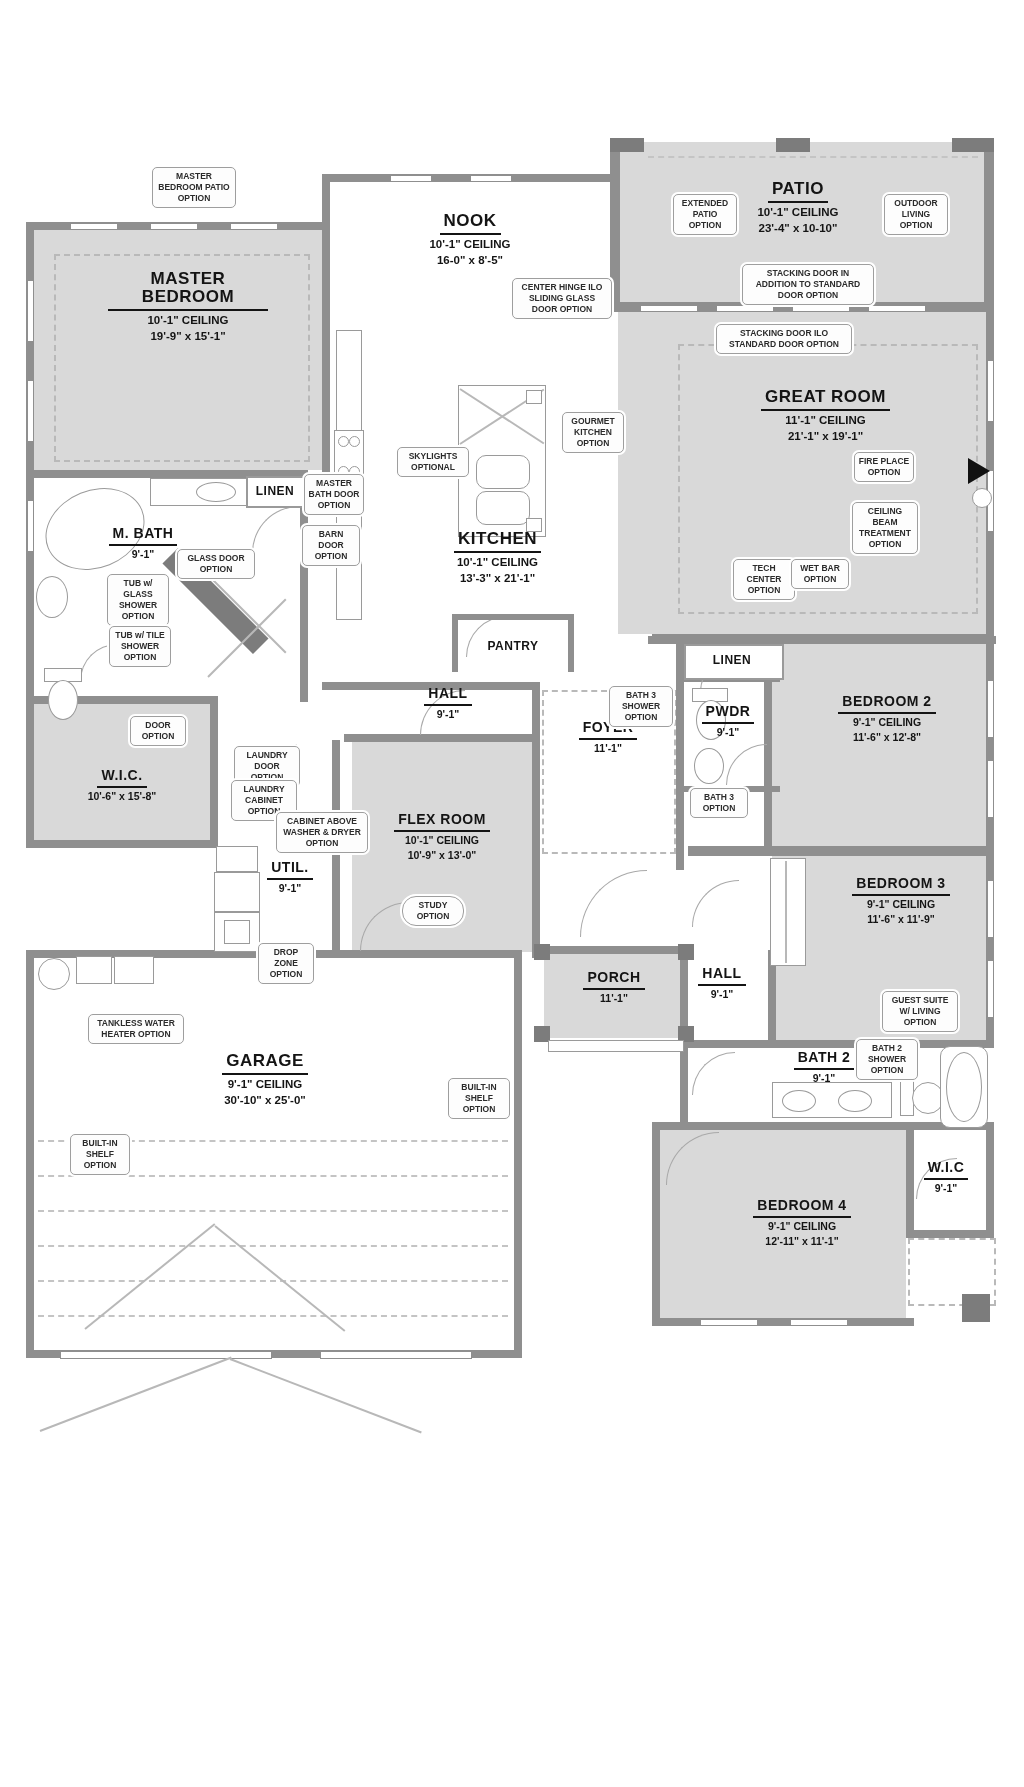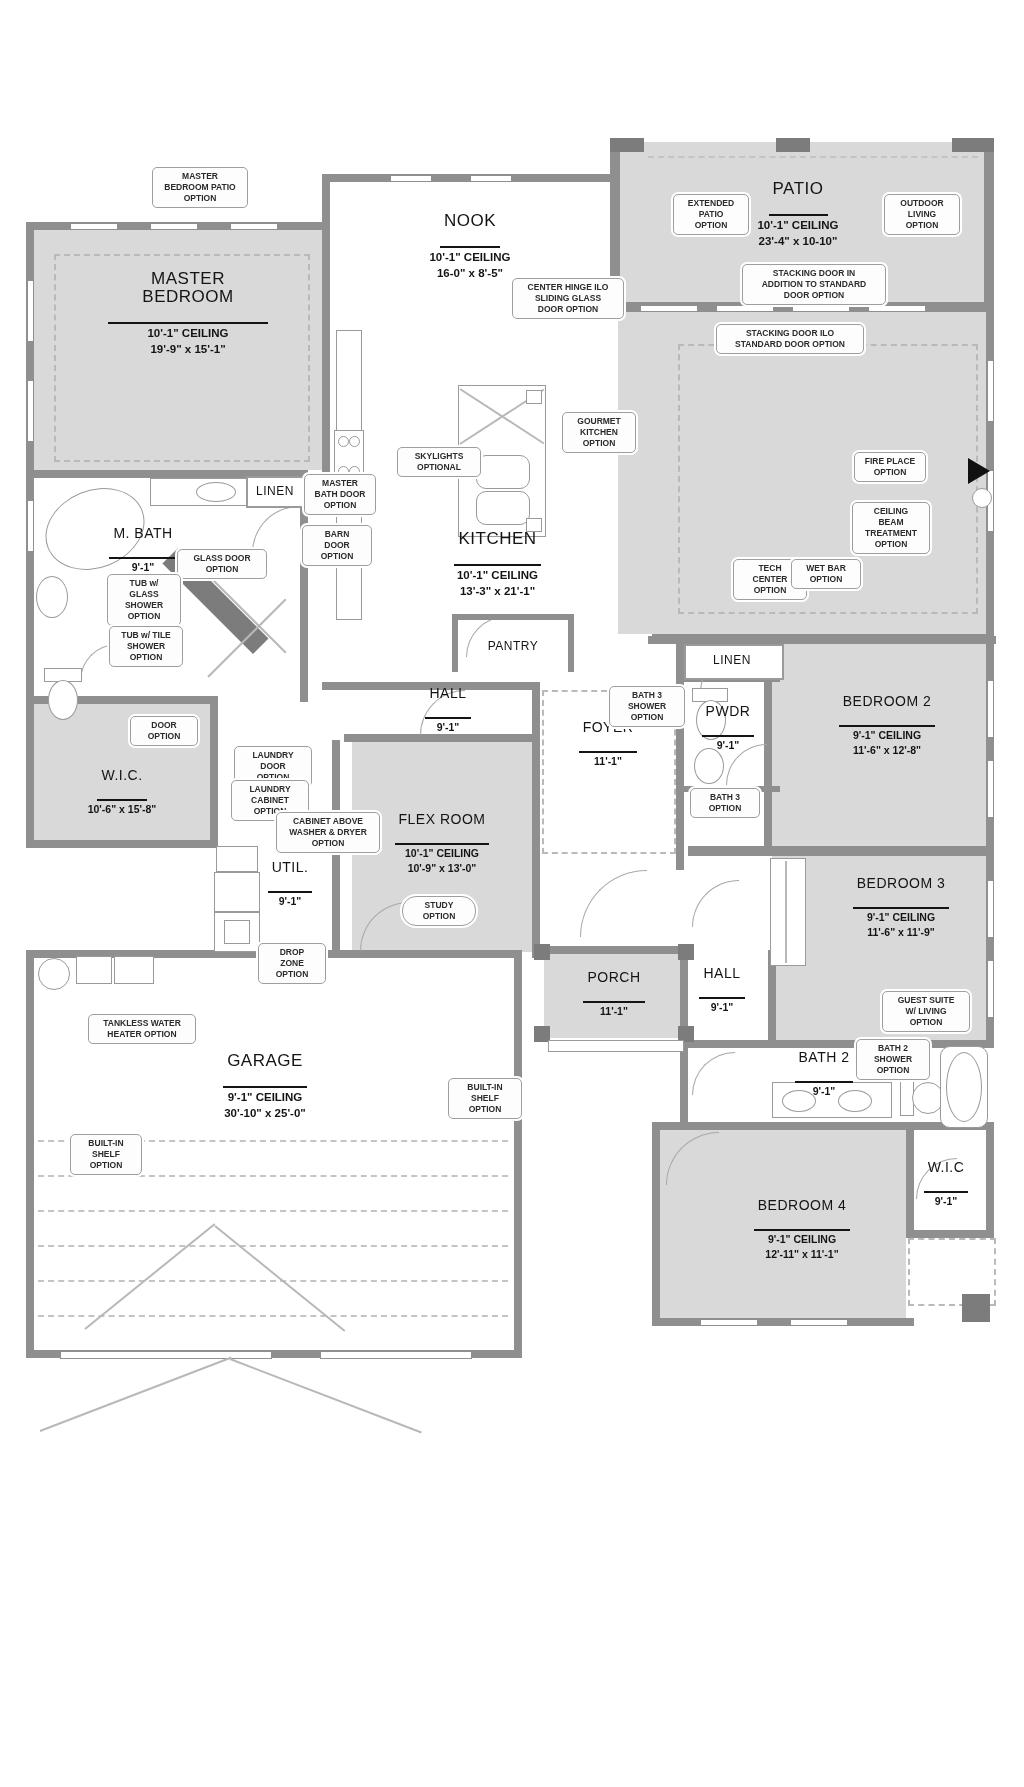--- a/index.html
+++ b/index.html
@@ -11,31 +11,31 @@
   i{display:block;position:absolute;}
   .w{background:#8f8f8f;}
   .wd{background:#7c7c7c;}
   .win{background:#ffffff;border:1px solid #8f8f8f;}
   
   .dash{position:absolute;border:2px dashed #b9b9b9;}
   .dline{position:absolute;border-top:2px dashed #c4c4c4;}
   .dvline{position:absolute;border-left:2px dashed #c4c4c4;}
   
   .rlabel{position:absolute;text-align:center;}
-  .rt{display:inline-block;font-weight:normal;font-size:17px;letter-spacing:.5px;
-      border-bottom:2px solid #141414;padding:0 4px 16px 4px;line-height:1.05;}
+  .rt{display:inline-block;font-weight:bold;font-size:17px;letter-spacing:.5px;
+      border-bottom:2px solid #141414;padding:0 4px 3px 4px;line-height:1.05;}
   .rt.md{font-size:14px;}
   .rt.sm{font-size:12px;}
   .rt.plain{border-bottom:none;}
   .rs{font-weight:bold;font-size:11.5px;line-height:1.25;margin-top:2px;}
   .rs.sm{font-size:10.5px;}
   
   .opt{position:absolute;background:#fdfdfd;border:1px solid #9e9e9e;border-radius:5px;
        font-size:8.5px;font-weight:bold;color:#2b2b2b;text-align:center;
-       padding:3px 9px;line-height:1.3;box-shadow:0 0 0 2px #ffffff;}
+       padding:3px 3px;line-height:1.3;box-shadow:0 0 0 2px #ffffff;}
   
   .fx{border:1.5px solid #9a9a9a;background:#ffffff;position:absolute;}
   .oval{border-radius:50%;}
   .rr{border-radius:10px;}
   .arc{position:absolute;border:1.5px solid #a8a8a8;background:transparent;
        border-right:none;border-bottom:none;border-top-left-radius:100%;}
   .tri{position:absolute;width:0;height:0;border-top:13px solid transparent;
        border-bottom:13px solid transparent;border-left:22px solid #111;}
   .circ{position:absolute;border:1px solid #9a9a9a;border-radius:50%;background:#fff;}
   .hline{position:absolute;background:#b8b8b8;height:2px;transform-origin:left center;}
@@ -229,20 +229,25 @@
   <div class="rlabel" style="left:395px;top:212px;width:150px;">
     <div class="rt">NOOK</div>
     <div class="rs">10'-1" CEILING</div>
     <div class="rs">16-0" x 8'-5"</div>
   </div>
   <div class="rlabel" style="left:722px;top:180px;width:152px;">
     <div class="rt">PATIO</div>
     <div class="rs">10'-1" CEILING</div>
     <div class="rs">23'-4" x 10-10"</div>
   </div>
+  <div class="rlabel" style="left:738px;top:388px;width:175px;">
+    <div class="rt">GREAT ROOM</div>
+    <div class="rs">11'-1" CEILING</div>
+    <div class="rs">21'-1" x 19'-1"</div>
+  </div>
   <div class="rlabel" style="left:420px;top:530px;width:155px;">
     <div class="rt">KITCHEN</div>
     <div class="rs">10'-1" CEILING</div>
     <div class="rs">13'-3" x 21'-1"</div>
   </div>
   <div class="rlabel" style="left:88px;top:524px;width:110px;">
     <div class="rt md">M. BATH</div>
     <div class="rs sm">9'-1"</div>
   </div>
   <div class="rlabel" style="left:248px;top:481px;width:54px;">

